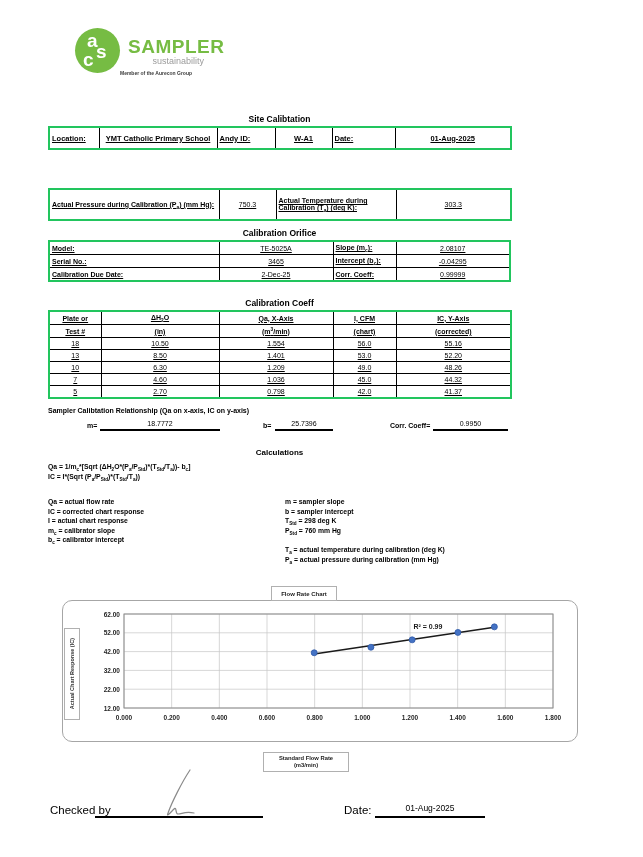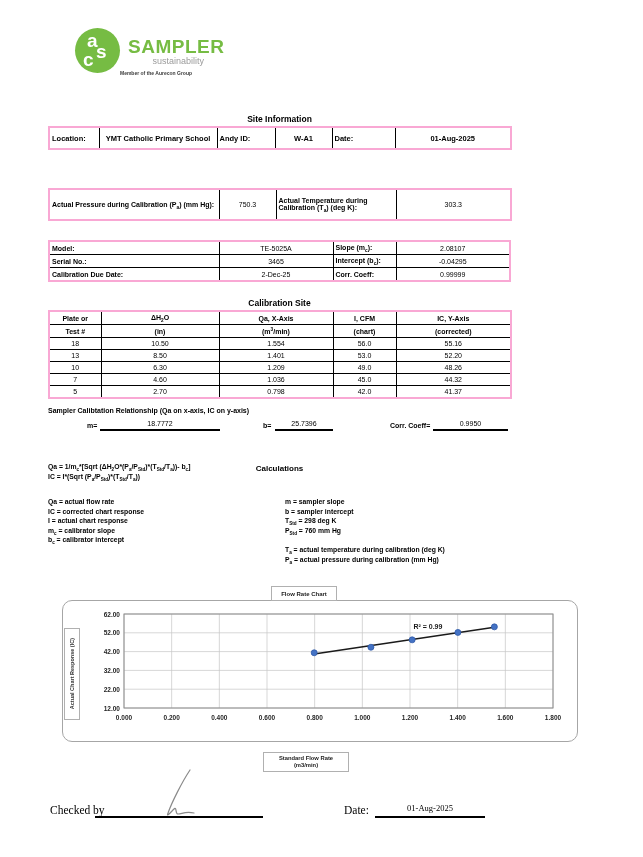--- a/index.html
+++ b/index.html
@@ -24,60 +24,60 @@
                 border-radius:0 100% 0 100%;transform:rotate(-18deg);}
 
   
   .title-box{position:absolute;left:47px;top:86px;width:461px;height:23px;border:2px solid #000;
              display:flex;align-items:center;justify-content:center;
              font-size:13.5px;font-weight:bold;white-space:pre;}
   .sec-head{position:absolute;left:47px;width:465px;text-align:center;font-weight:bold;font-size:8.5px;}
 
   
   table{border-collapse:collapse;table-layout:fixed;}
-  .tbl{position:absolute;border:2px solid #f9a8d4;}
+  .tbl{position:absolute;border:2px solid #22c55e;text-decoration:underline;}
   .tbl td{border:1px solid #000;padding:0 2px;overflow:hidden;}
   .lbl{font-weight:bold;text-align:left;}
   .val{text-align:center;margin-left:25px;}
   .site-tbl td{height:20px;font-size:7.5px;font-weight:bold;}
   .amb-tbl td{height:29px;font-size:7px;}
   .ori-tbl td{height:12px;font-size:7px;}
   .cal-tbl td{text-align:center;font-size:7px;}
   .cal-tbl .hd td{height:12px;font-weight:bold;}
   .cal-tbl .dr td{height:11px;}
 
   
   .rel-head{position:absolute;left:48px;top:407px;font-size:7px;font-weight:bold;}
   .rel-lbl{position:absolute;font-size:7px;font-weight:bold;top:422px;}
   .rel-val{position:absolute;top:420px;text-align:center;font-size:7px;border-bottom:2.5px solid #000;
            padding-bottom:2px;}
 
   
-  .calc-head{position:absolute;left:47px;top:464px;width:465px;text-align:center;font-size:8px;font-weight:bold;}
+  .calc-head{position:absolute;left:47px;top:448px;width:465px;text-align:center;font-size:8px;font-weight:bold;}
   .formula{position:absolute;left:48px;font-size:6.8px;font-weight:bold;}
   .defs{position:absolute;font-size:6.8px;font-weight:600;line-height:9.6px;}
   .defs .gap{margin-top:10px;}
 
   
   .chart-box{position:absolute;left:62px;top:600px;width:514px;height:140px;
              border:1px solid #a6a6a6;border-radius:10px;}
   .chart-title{position:absolute;left:271px;top:586px;width:64px;height:13px;border:1px solid #b0b0b0;
                background:#fff;display:flex;align-items:center;justify-content:center;
                font-size:6px;font-weight:600;color:#222;}
   .ylab{position:absolute;left:64px;top:628px;width:14px;height:90px;border:1px solid #b0b0b0;
         display:flex;align-items:center;justify-content:center;background:#fff;}
   .ylab span{writing-mode:vertical-rl;transform:rotate(180deg);font-size:5.5px;font-weight:600;color:#333;white-space:nowrap;}
   .xlab{position:absolute;left:263px;top:752px;width:84px;height:18px;border:1px solid #b0b0b0;
         display:flex;flex-direction:column;align-items:center;justify-content:center;
         font-size:5.8px;font-weight:600;color:#222;line-height:7.5px;}
   .tick{font:600 6.5px "Liberation Sans","DejaVu Sans",sans-serif;fill:#262626;}
   .r2{font:600 7px "Liberation Sans","DejaVu Sans",sans-serif;fill:#1a1a1a;}
 
   
-  .serif{font-family:Liberation Serif, serif;}
+  .serif{font-family:Liberation Sans, sans-serif;}
   .sig-line{position:absolute;left:95px;top:803px;width:168px;border-bottom:2.5px solid #000;height:13px;}
   .date-line{position:absolute;left:375px;top:803px;width:110px;border-bottom:2.5px solid #000;height:13px;
              text-align:center;font-size:8.5px;}
 </style>
 </head>
 <body>
 
 <div class="page">
 
   <div class="abs" style="left:75px;top:28px;width:135px;height:50px">
@@ -86,21 +86,21 @@
       <span class="ac-s">s</span>
       <span class="ac-c">c</span>
     </div>
     <div class="acuity-name">SAMPLER</div>
     <div class="acuity-tag">sustainability</div>
     <div class="acuity-member">Member of the Aurecon Group</div>
   </div>
 
 
 
-  <div class="sec-head" style="top:114px">Site Information</div>
+  <div class="sec-head" style="top:114px">Site Calibtation</div>
   <table class="tbl site-tbl" style="left:48px;top:126px;width:462px">
     <colgroup>
         <col style="width:50px">
         <col style="width:118px">
         <col style="width:58px">
         <col style="width:57px">
         <col style="width:63px">
         <col style="width:116px">
       </colgroup>
     <tbody>
@@ -125,20 +125,21 @@
     <tbody>
         <tr>
       <td class="lbl">Actual Pressure during Calibration (P<sub>a</sub>) (mm Hg):</td>
       <td class="val">750.3</td>
       <td class="lbl">Actual Temperature during Calibration (T<sub>a</sub>) (deg K):</td>
       <td class="val">303.3</td>
     </tr>
   </tbody>
     </table>
 
+  <div class="sec-head" style="top:228px">Calibration Orifice</div>
   <table class="tbl ori-tbl" style="left:48px;top:240px;width:461px">
     <colgroup>
         <col style="width:170px">
         <col style="width:114px">
         <col style="width:63px">
         <col style="width:114px">
       </colgroup>
     <tbody>
         <tr>
       <td class="lbl">Model:</td>
@@ -154,21 +155,21 @@
     </tr>
     <tr>
       <td class="lbl">Calibration Due Date:</td>
       <td class="val">2-Dec-25</td>
       <td class="lbl">Corr. Coeff:</td>
       <td class="val">0.99999</td>
     </tr>
   </tbody>
     </table>
 
-  <div class="sec-head" style="top:298px">Calibration Site</div>
+  <div class="sec-head" style="top:298px">Calibration Coeff</div>
   <table class="tbl cal-tbl" style="left:48px;top:310px;width:462px">
     <colgroup>
         <col style="width:52px">
         <col style="width:118px">
         <col style="width:114px">
         <col style="width:63px">
         <col style="width:115px">
       </colgroup>
     <tbody>
         <tr class="hd">

